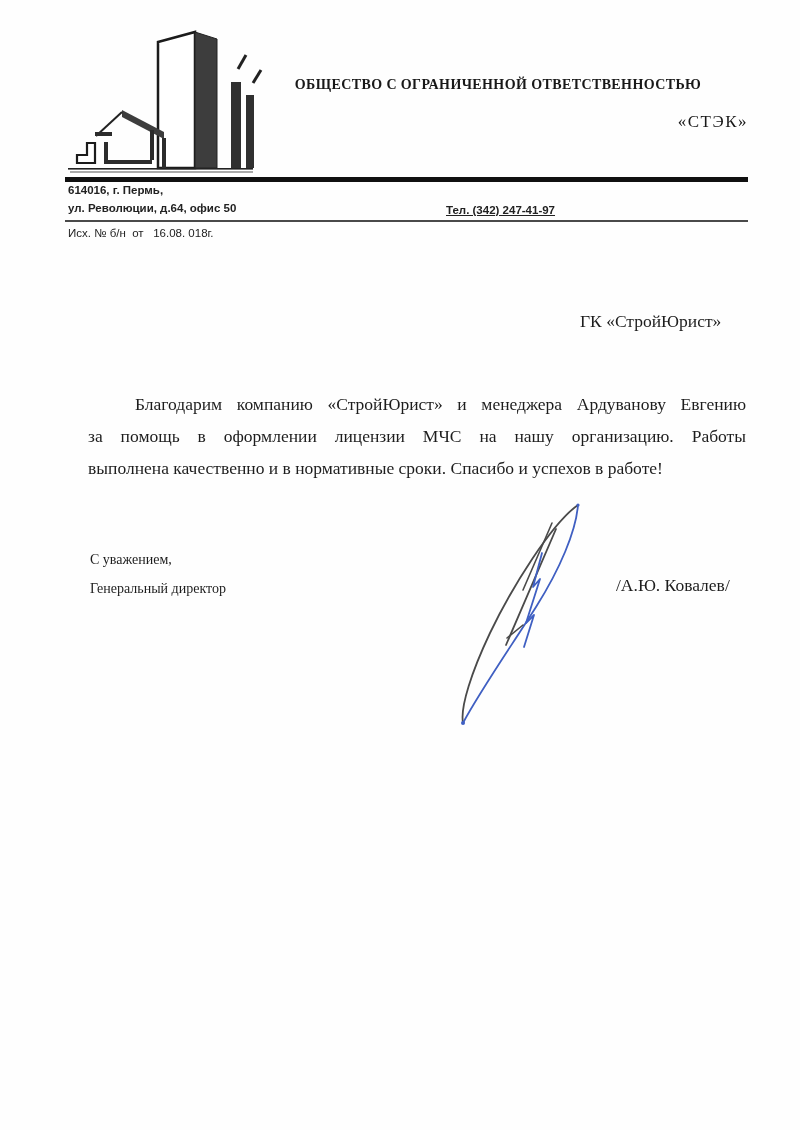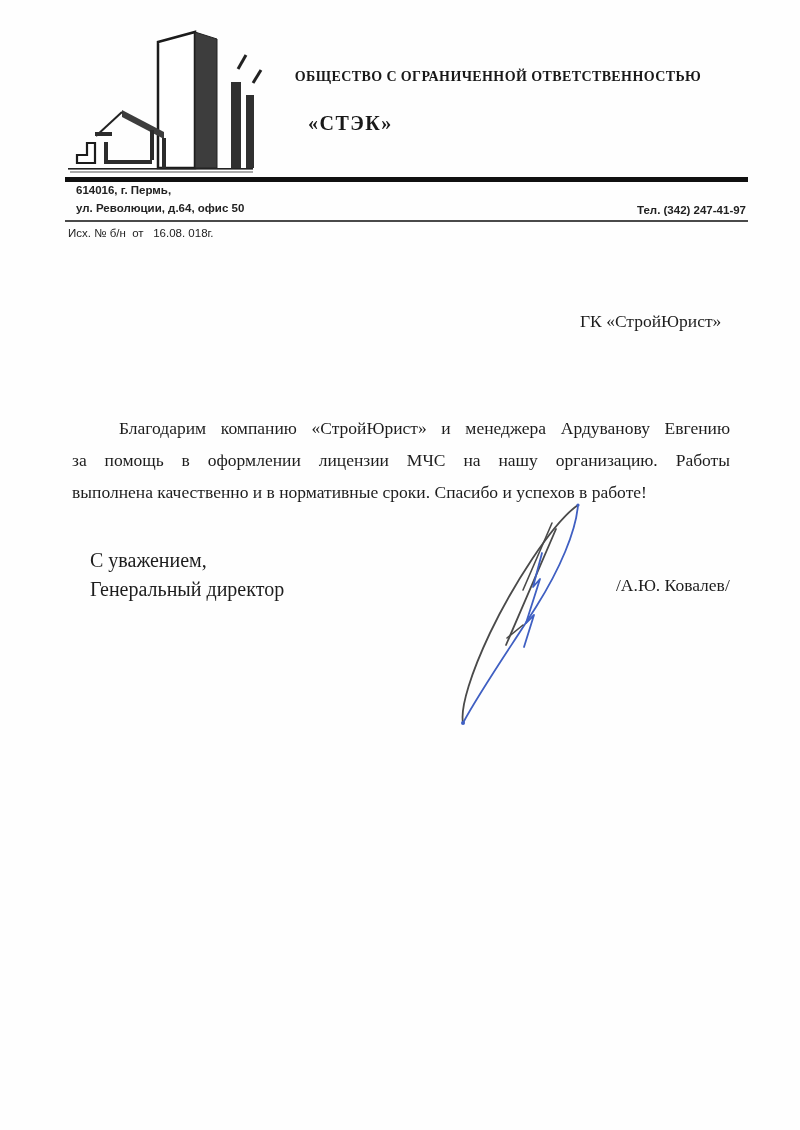--- a/index.html
+++ b/index.html
@@ -8,76 +8,76 @@
     width:800px;height:1130px;
     background:#fefefe;
     overflow:hidden;
     font-family:"Liberation Serif", serif;
     color:#1d1d1d;
   }
   .abs{position:absolute;}
 
   
   .org-type{
-    left:278px;top:69px;width:440px;
+    left:278px;top:77px;width:440px;
     text-align:center;
     font-family:"Liberation Serif", serif;
     font-weight:bold;font-size:14px;letter-spacing:0.4px;
     color:#181818;
   }
   .org-name{
     left:308px;top:112px;width:440px;
-    text-align:left;
+    text-align:right;
     font-family:"Liberation Serif", serif;
-    font-weight:bold;font-size:20px;letter-spacing:1.5px;
+    font-weight:normal;font-size:17px;letter-spacing:1.5px;
     color:#181818;
   }
   .thick-rule{
     left:65px;top:177px;width:683px;height:5px;
     background:#101010;
   }
   .addr{
     font-family:"Liberation Sans", sans-serif;
     font-weight:bold;font-size:11.5px;color:#222;
   }
-  .addr1{left:76px;top:184px;}
-  .addr2{left:68px;top:202px;margin-left:8px;}
+  .addr1{left:68px;top:184px;}
+  .addr2{left:68px;top:202px;}
   .phone{
-    left:446px;top:204px;width:300px;text-align:right;
+    left:446px;top:204px;width:300px;text-align:left;
     font-family:"Liberation Sans", sans-serif;
-    font-weight:bold;font-size:11.5px;color:#222;
+    font-weight:bold;font-size:11.5px;color:#222;text-decoration:underline;
   }
   .thin-rule{
     left:65px;top:220px;width:683px;height:2px;
     background:#4a4a4a;
   }
   .ref-line{
     left:68px;top:227px;
     font-family:"Liberation Sans", sans-serif;
     font-weight:normal;font-size:11.5px;color:#222;
     white-space:pre;
   }
 
   
   .recipient{
     left:580px;top:311px;
     font-size:17.5px;
   }
-  .body-block{left:72px;top:388px;width:658px;margin-top:24px;}
+  .body-block{left:88px;top:388px;width:658px;}
   .body-line{
     width:658px;box-sizing:border-box;
     font-size:17.5px;line-height:32px;
     text-align:justify;text-align-last:justify;
   }
   .body-line.first{padding-left:47px;}
   .body-line.last{text-align-last:left;}
 
   .signoff{left:90px;top:546px;}
   .signoff-line{
-    font-size:20px;line-height:28.5px;white-space:pre;
+    font-size:14px;line-height:28.5px;white-space:pre;
   }
   .signoff-line.l3{padding-left:5px;}
   .signatory{
     left:616px;top:575px;
     font-size:17.5px;
   }
 
   svg{display:block;}
 </style>
 </head>

